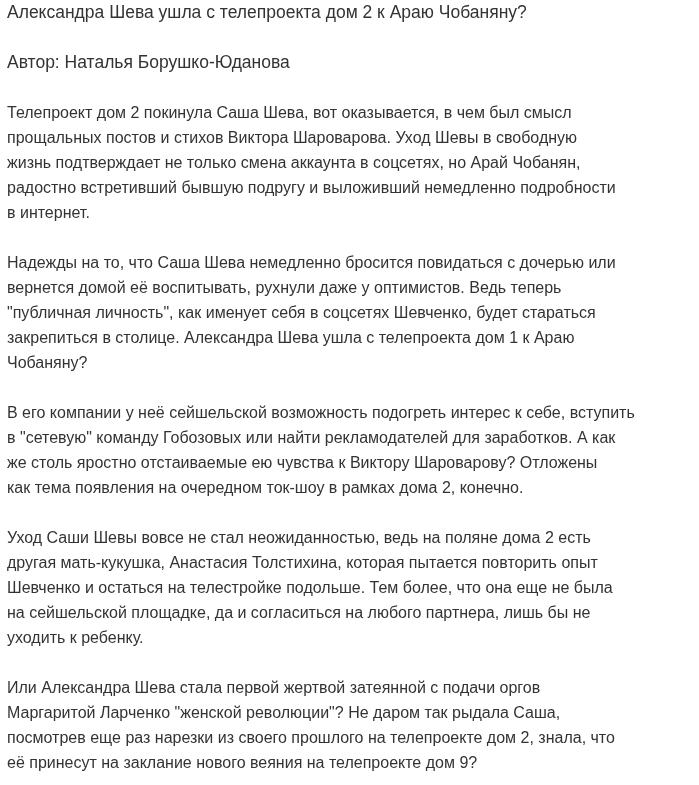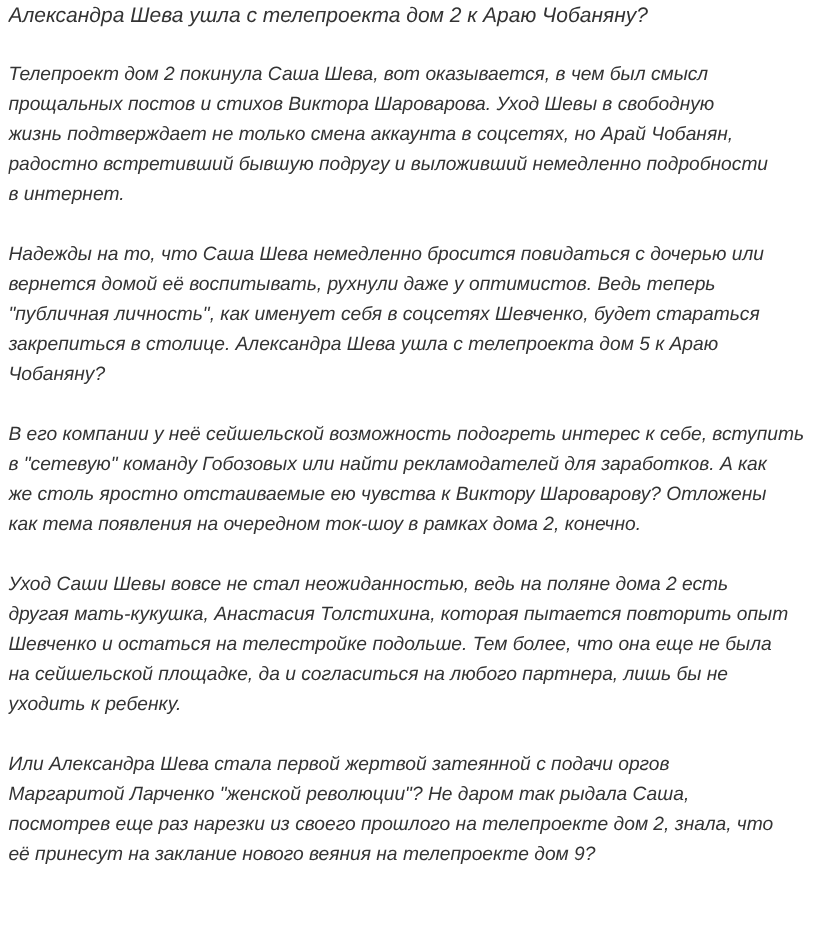--- a/index.html
+++ b/index.html
@@ -11,21 +11,20 @@
     width: 699px;
     height: 785px;
     overflow: hidden;
     font-family: "Liberation Sans", "DejaVu Sans", sans-serif;
     color: #333333;
   }
   .article {
     box-sizing: border-box;
     width: 697px;
     padding: 0 0 0 7px;
-    font-style: italic;
   }
   .article__title {
     margin: 0 0 25px 0;
     font-size: 17.5px;
     font-weight: 400;
     line-height: 25px;
     white-space: pre;
     overflow: hidden;
   }
   .article__byline {
@@ -45,31 +44,32 @@
   .article__paragraph:last-child {
     margin-bottom: 0;
   }
 </style>
 </head>
 <body>
 
 <div class="article">
   <h1 class="article__title">Александра Шева ушла с телепроекта дом 2 к Араю Чобаняну?</h1>
 
+  <p class="article__byline">Автор: Наталья Борушко-Юданова</p>
 
   <p class="article__paragraph">Телепроект дом 2 покинула Саша Шева, вот оказывается, в чем был смысл
 прощальных постов и стихов Виктора Шароварова. Уход Шевы в свободную
 жизнь подтверждает не только смена аккаунта в соцсетях, но Арай Чобанян,
 радостно встретивший бывшую подругу и выложивший немедленно подробности
 в интернет.</p>
 
   <p class="article__paragraph">Надежды на то, что Саша Шева немедленно бросится повидаться с дочерью или
 вернется домой её воспитывать, рухнули даже у оптимистов. Ведь теперь
 "публичная личность", как именует себя в соцсетях Шевченко, будет стараться
-закрепиться в столице. Александра Шева ушла с телепроекта дом 5 к Араю
+закрепиться в столице. Александра Шева ушла с телепроекта дом 1 к Араю
 Чобаняну?</p>
 
   <p class="article__paragraph">В его компании у неё сейшельской возможность подогреть интерес к себе, вступить
 в "сетевую" команду Гобозовых или найти рекламодателей для заработков. А как
 же столь яростно отстаиваемые ею чувства к Виктору Шароварову? Отложены
 как тема появления на очередном ток-шоу в рамках дома 2, конечно.</p>
 
   <p class="article__paragraph">Уход Саши Шевы вовсе не стал неожиданностью, ведь на поляне дома 2 есть
 другая мать-кукушка, Анастасия Толстихина, которая пытается повторить опыт
 Шевченко и остаться на телестройке подольше. Тем более, что она еще не была

